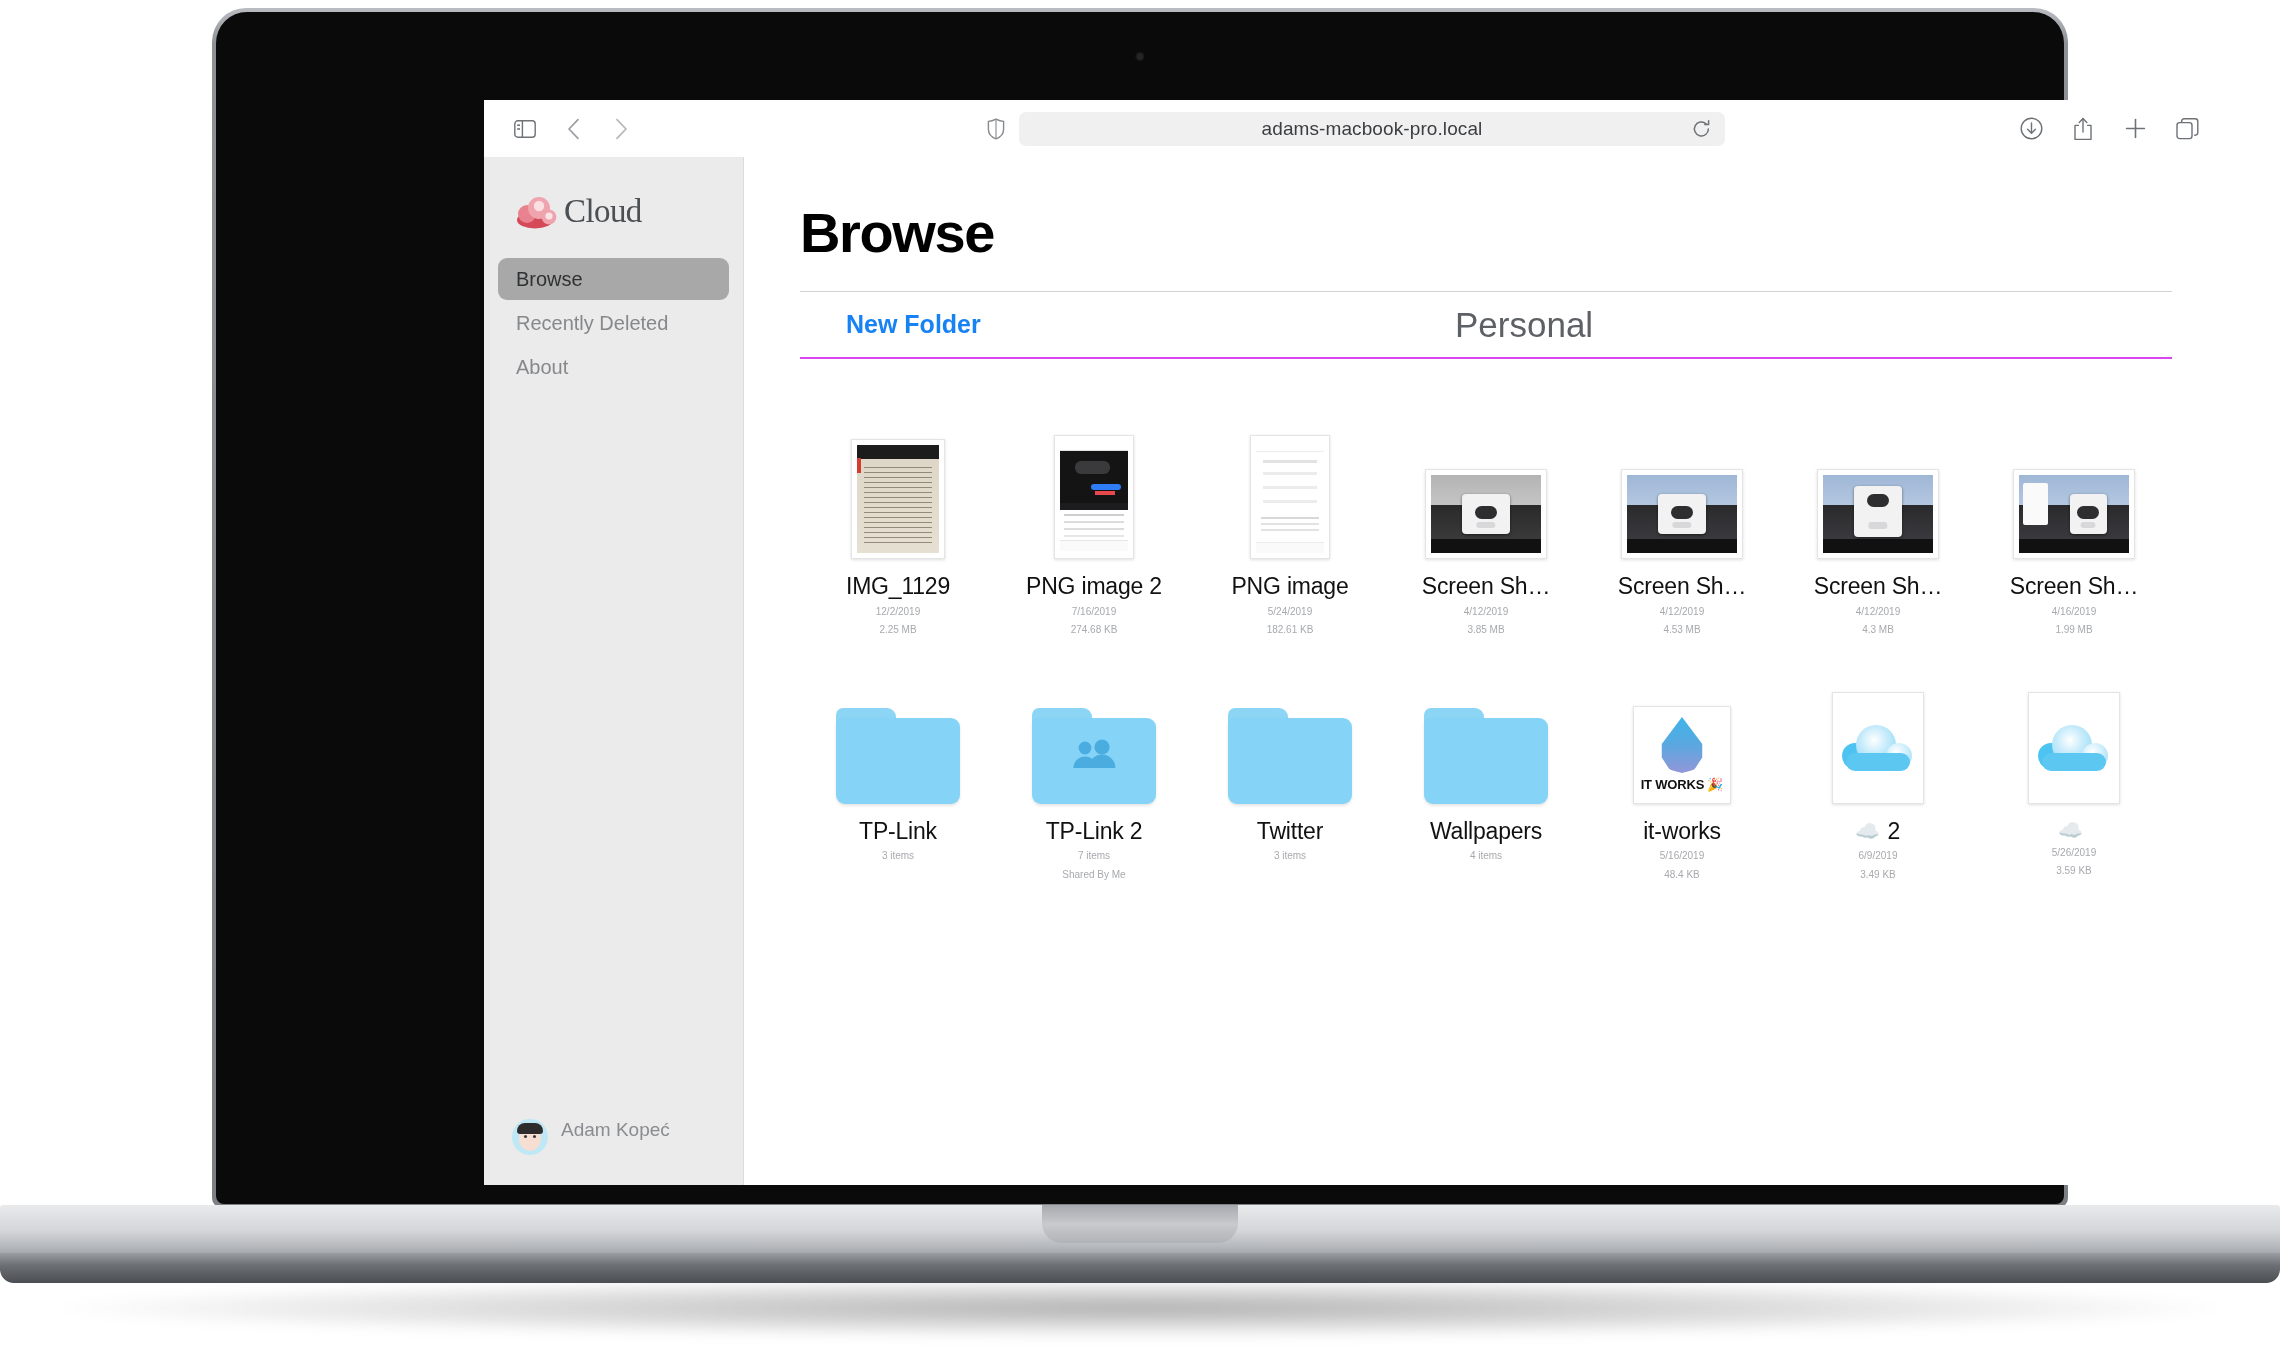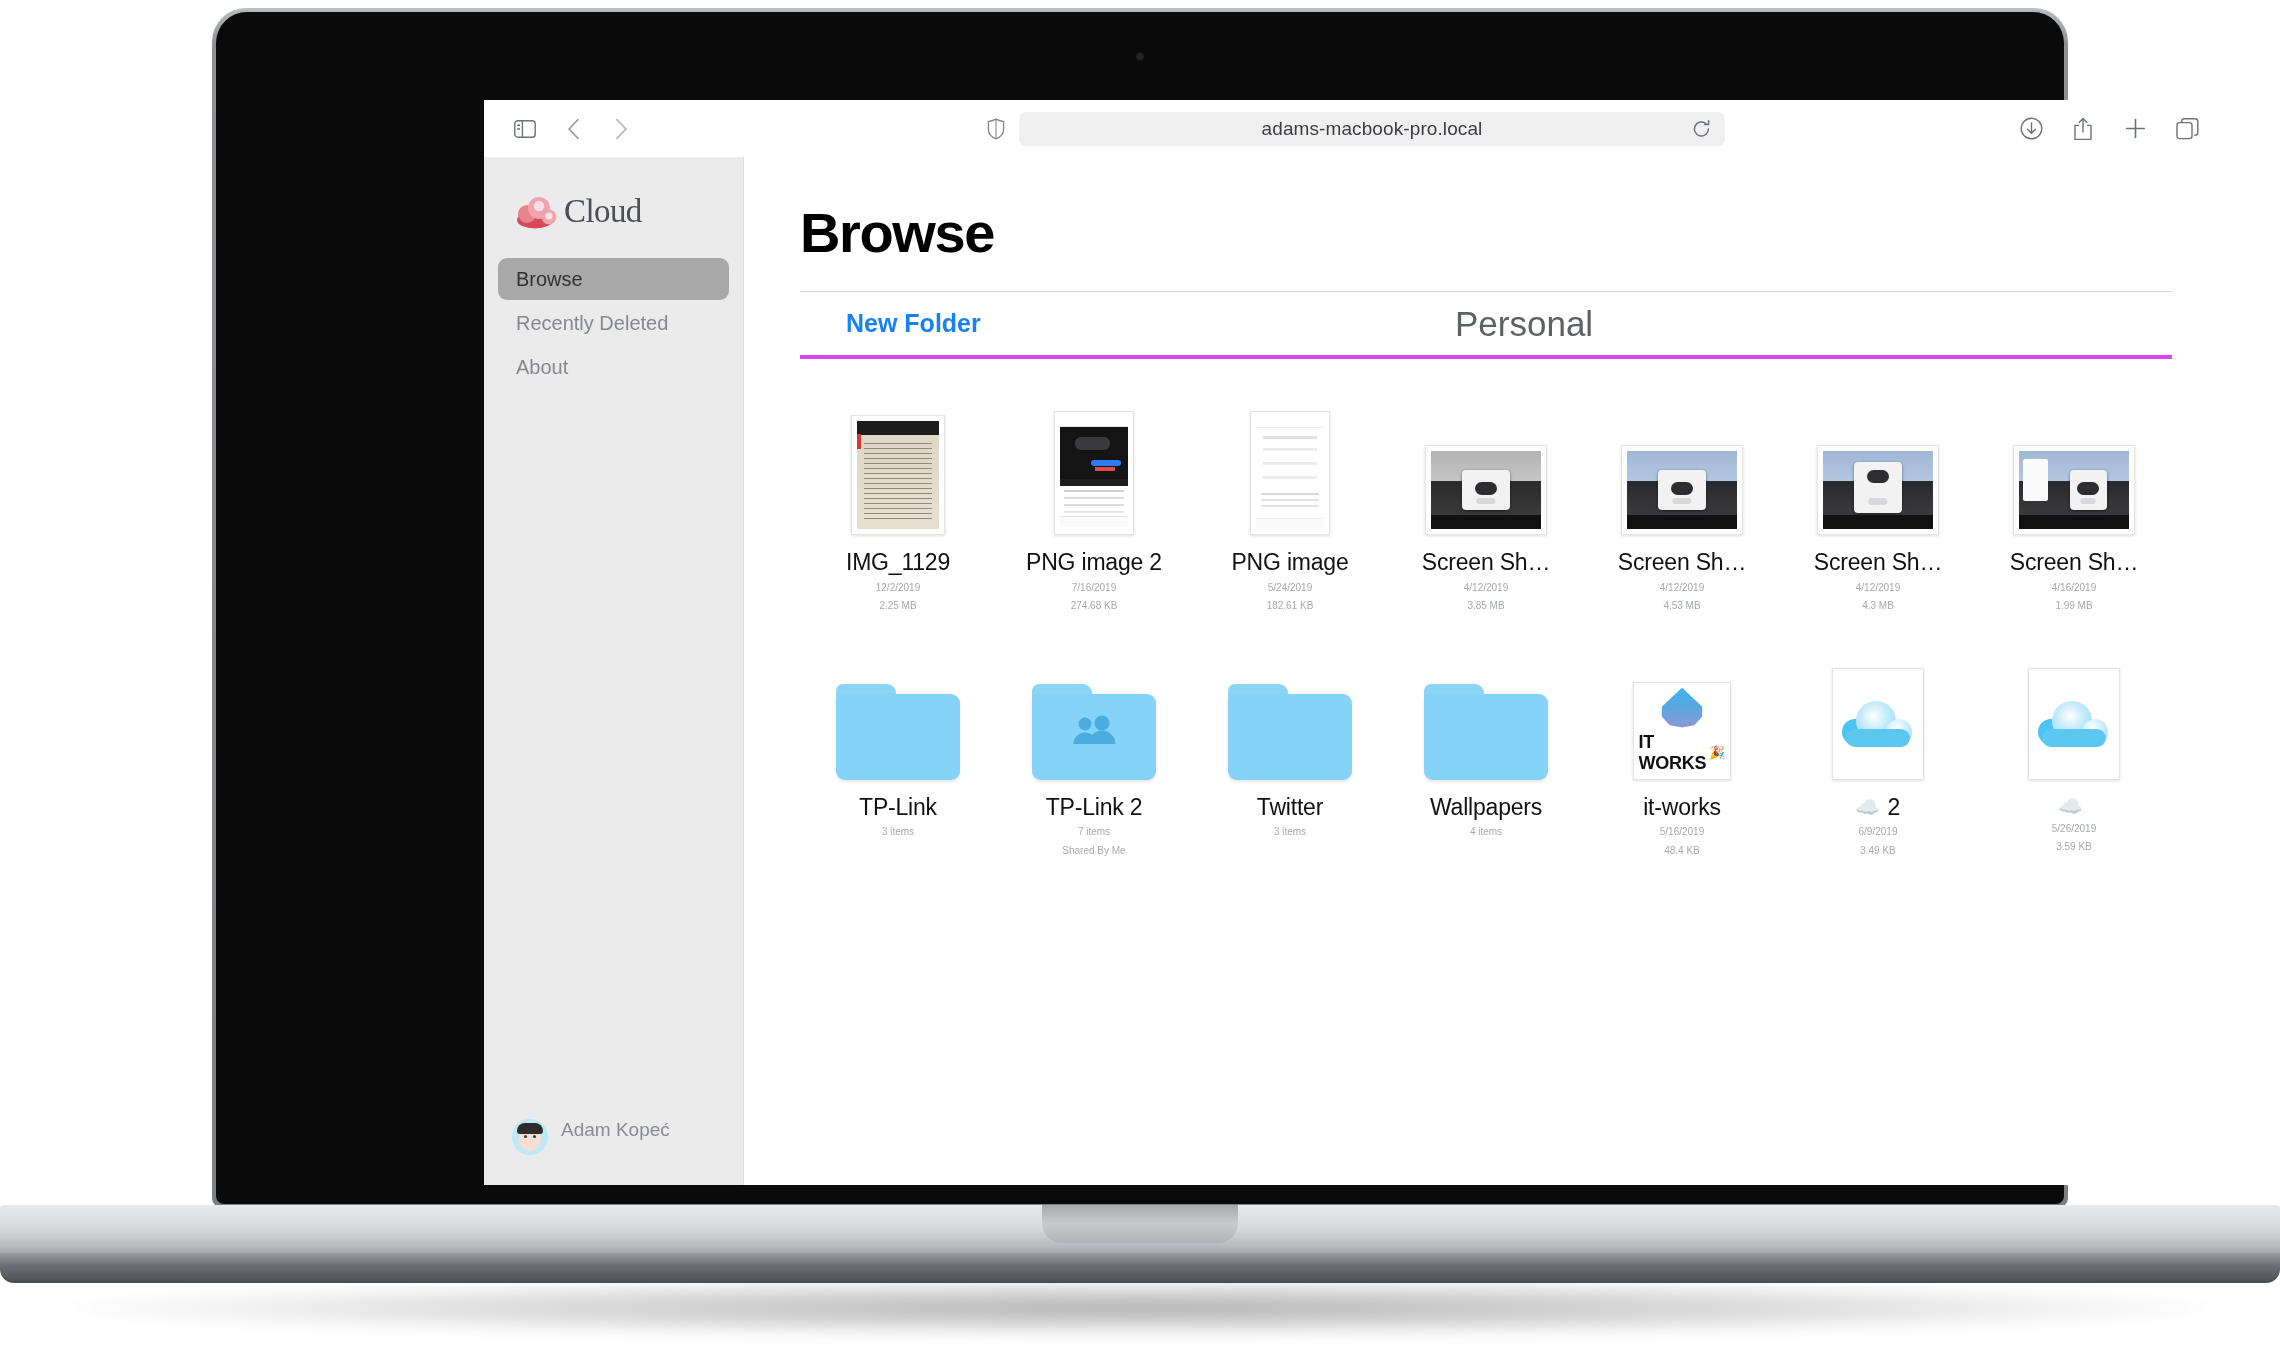--- a/index.html
+++ b/index.html
@@ -220,25 +220,25 @@
   .page-title {
     font-size: 56px;
     font-weight: bold;
     color: #000;
     letter-spacing: -1.4px;
     line-height: 1;
     margin-bottom: 30px;
   }
   .toolrow {
     border-top: 1px solid #d2d2d2;
-    border-bottom: 4px solid #d946ef;
+    border-bottom: 2px solid #d946ef;
     height: 68px;
     display: flex; align-items: center;
     position: relative;
-    margin-bottom: 46px;
+    margin-bottom: 70px;
   }
   .newfolder {
     font-size: 25px;
     color: #1782f3;
     font-weight: bold;
     margin-left: 46px;
     cursor: default;
   }
   .scope {
     position: absolute;
@@ -396,21 +396,21 @@
   .t-sq .inner { background:#fff; display:flex; flex-direction:column;
                  align-items:center; justify-content:center; }
   .drop {
     width: 44px; height: 56px;
     background: linear-gradient(180deg,#3eb4ea 0%, #59a8e0 48%, #9296d8 100%);
     border-radius: 50% 50% 50% 50% / 62% 62% 38% 38%;
     clip-path: polygon(50% 0%, 96% 48%, 96% 72%, 78% 94%, 50% 100%, 22% 94%, 4% 72%, 4% 48%);
     margin-bottom: 4px;
   }
   .itworks-row { display:flex; align-items:center; gap:3px; }
-  .itworks-txt { font-size: 18px; font-weight: bold; color:#111; letter-spacing:-0.2px; }
+  .itworks-txt { font-size: 13px; font-weight: bold; color:#111; letter-spacing:-0.2px; }
   .party { font-size: 13px; }
 
   
   .t-cl { width: 92px; height: 112px; }
   .t-cl .inner { background:#fff; display:flex; align-items:center; justify-content:center; }
   .cloudart { width: 72px; height: 46px; position: relative; }
   .cloudart .c1 { position:absolute; left:0; bottom:2px; width:26px; height:26px;
                   background:#4cc3f0; border-radius:50%; }
   .cloudart .c2 { position:absolute; left:14px; top:0; width:40px; height:40px;
                   background: radial-gradient(circle at 45% 38%, #ffffff 0%, #c9ecfb 38%, #7fd4f5 100%);

